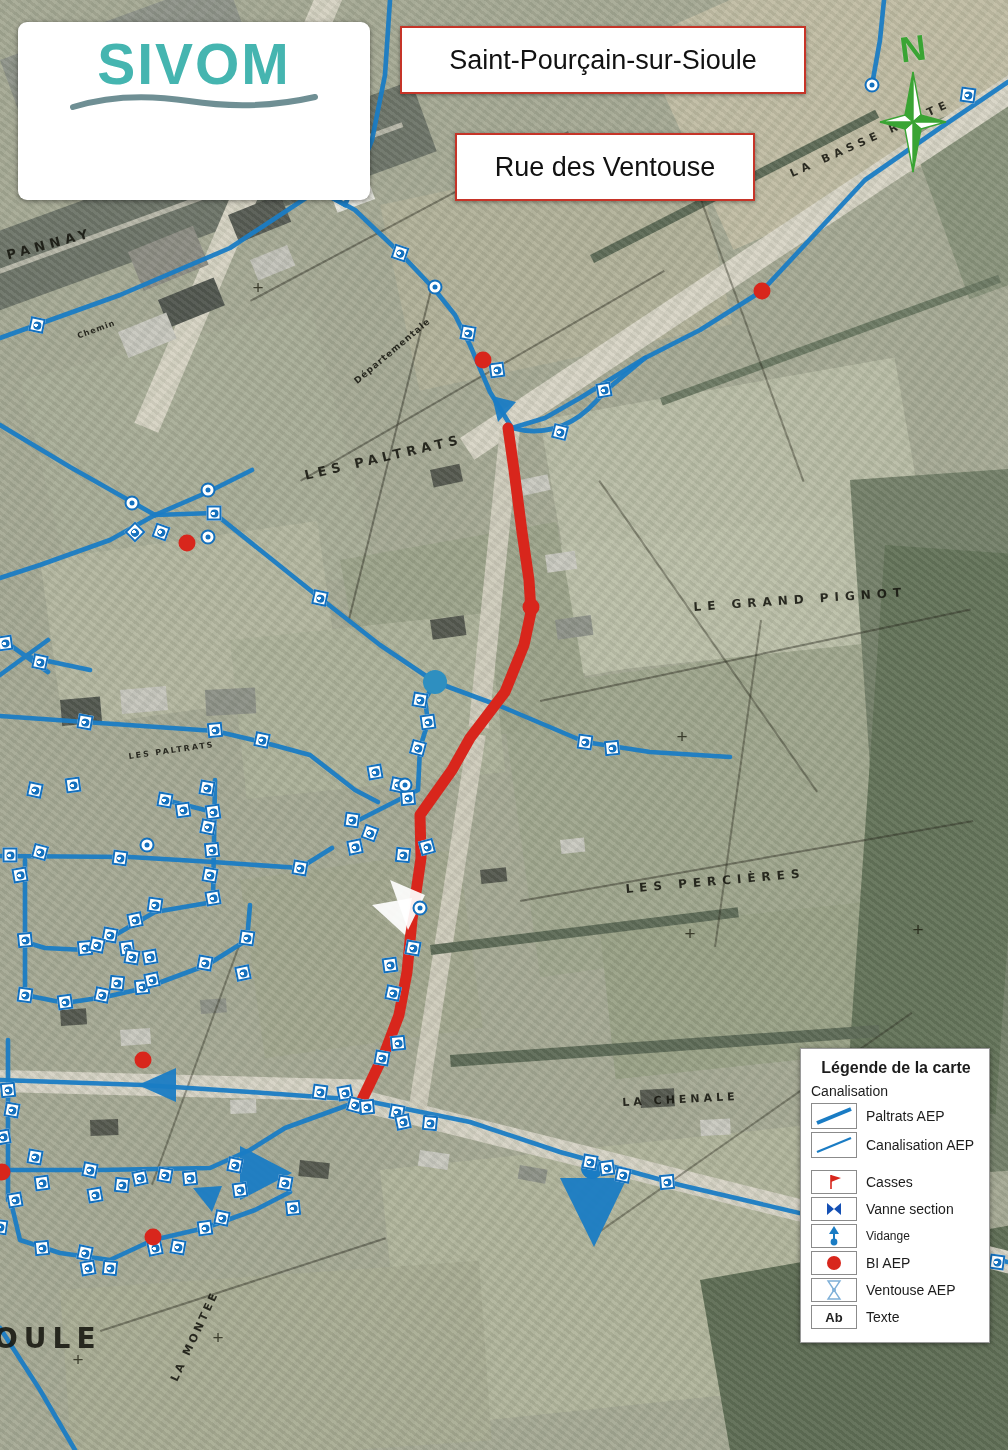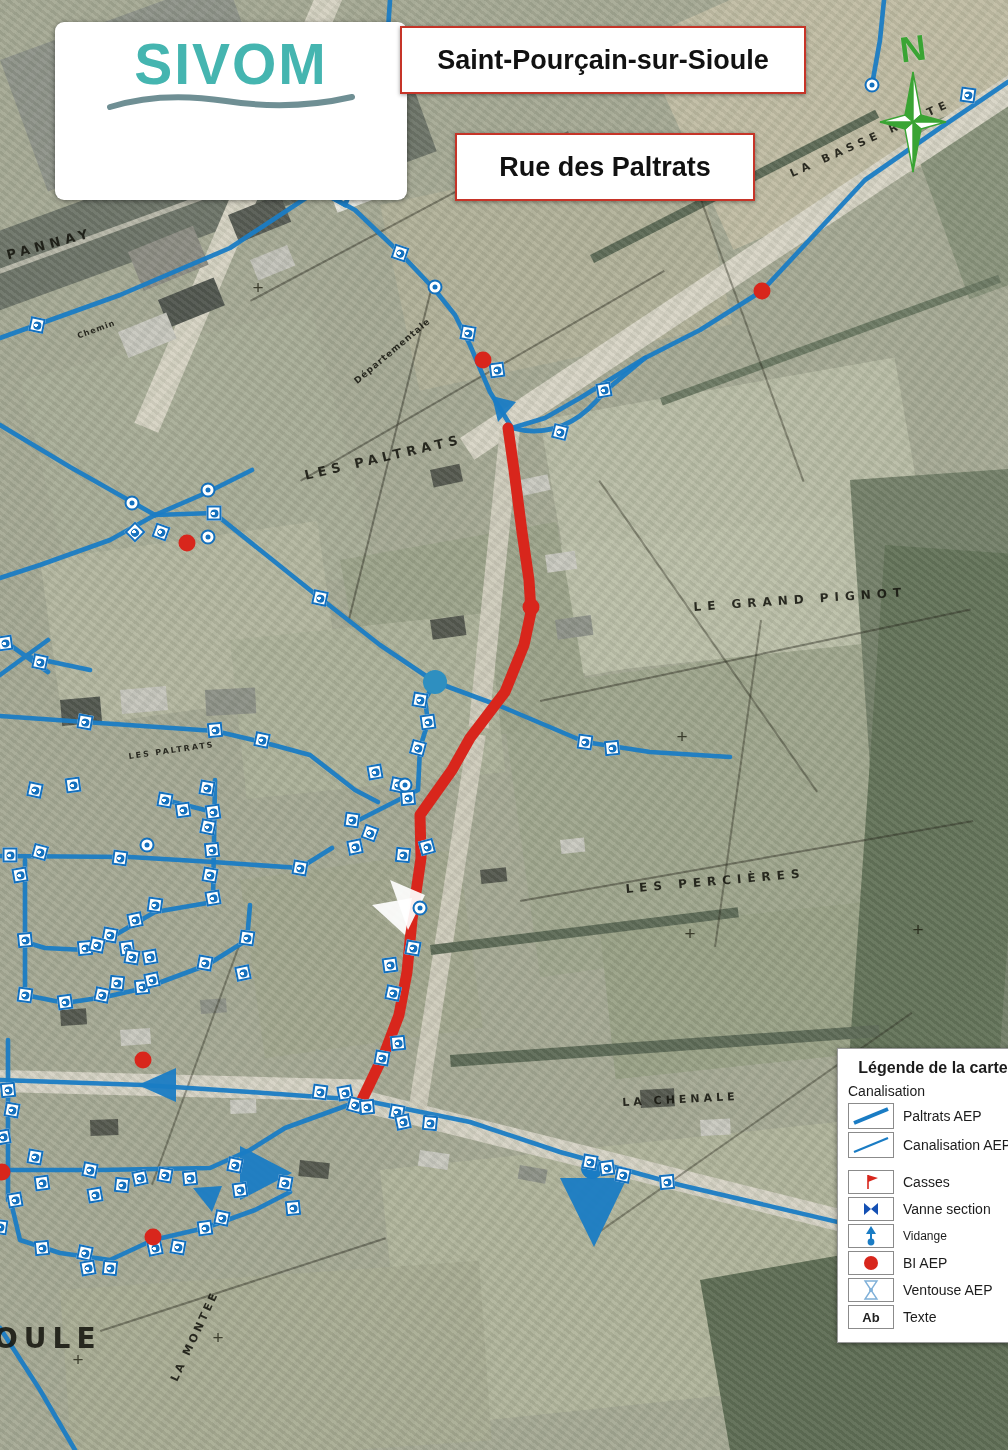--- a/index.html
+++ b/index.html
@@ -18,28 +18,28 @@
             background:radial-gradient(circle at 32% 50%, #fff 0 1.7px, var(--mb,#1470bd) 1.9px);}
   .cmark{position:absolute;width:15px;height:15px;border-radius:50%;background:#fff;
          border:2.5px solid var(--mb,#1470bd);box-sizing:border-box;display:flex;align-items:center;justify-content:center;}
   .cmark i{width:5px;height:5px;border-radius:50%;background:var(--mb,#1470bd);}
   .bi{position:absolute;width:17px;height:17px;border-radius:50%;background:var(--rd,#d8261c);}
   .vd{position:absolute;width:24px;height:24px;border-radius:50%;background:#2e8fc0;}
   .plabel{position:absolute;color:#16160f;font-family:"DejaVu Sans",sans-serif;font-weight:600;
           transform-origin:0 0;white-space:nowrap;opacity:.88;}
   .cross{position:absolute;color:rgba(25,25,12,.75);font-size:19px;font-weight:400;}
   
-  .card{position:absolute;background:#fff;box-shadow:0 1px 5px rgba(0,0,0,.45);margin-left:37px;}
+  .card{position:absolute;background:#fff;box-shadow:0 1px 5px rgba(0,0,0,.45);}
   #logo{left:18px;top:22px;width:352px;height:178px;border-radius:9px;text-align:center;z-index:10;}
   #logo .org{color:#45b5b0;font-size:57px;font-weight:bold;letter-spacing:2px;line-height:1;margin-top:14px;}
   #logo .wave{margin:-4px 0 -8px 0;}
   #logo .region{color:#8d979c;font-size:22px;text-align:right;padding-right:56px;margin-top:-6px;}
   #logo .dept{color:#545d62;font-size:21px;font-weight:bold;margin-top:10px;}
   .titlebox{position:absolute;background:#fff;border:2.5px solid #c63428;color:#111;
-            font-weight:bold;display:flex;align-items:center;justify-content:center;
+            font-weight:normal;display:flex;align-items:center;justify-content:center;
             box-shadow:0 1px 4px rgba(0,0,0,.4);z-index:10;}
   #title-town{left:400px;top:26px;width:402px;height:64px;font-size:27px;}
   #title-street{left:455px;top:133px;width:296px;height:64px;font-size:27px;}
   #scalebox{position:absolute;left:30px;top:1376px;width:166px;height:56px;background:#fff;
             border:2.5px solid #1b1b1b;display:flex;align-items:center;justify-content:center;
             font-size:27px;color:#111;z-index:10;}
   #compass{position:absolute;left:868px;top:28px;width:90px;height:170px;z-index:9;text-align:center;}
   #compass .n{color:#3aa434;font-size:36px;font-weight:bold;display:inline-block;transform:rotate(-7deg);
               text-shadow:0 0 2px rgba(255,255,255,.5);}
   
@@ -535,21 +535,21 @@
   <div id="logo" class="card">
     <div class="org">SIVOM</div>
     <div class="wave">
       <svg width="250" height="26" viewBox="0 0 250 26">
         <path d="M4 18 Q 55 2 120 12 T 246 8" fill="none" stroke="#6f8f94" stroke-width="6" stroke-linecap="round"></path>
       </svg>
     </div>
   </div>
 
   <div id="title-town" class="titlebox">Saint-Pourçain-sur-Sioule</div>
-  <div id="title-street" class="titlebox">Rue des Paltrats</div>
+  <div id="title-street" class="titlebox">Rue des Ventouse</div>
 
   <div id="compass">
     <span class="n">N</span><br>
     <svg width="70" height="104" viewBox="0 0 70 104">
       <g stroke="#3aa434" stroke-width="1.4">
         <polygon points="35,2 35,52 27,45" fill="#3aa434"></polygon>
         <polygon points="35,2 35,52 43,45" fill="#ffffff"></polygon>
         <polygon points="68,52 35,52 43,45" fill="#3aa434"></polygon>
         <polygon points="68,52 35,52 43,59" fill="#ffffff"></polygon>
         <polygon points="35,102 35,52 43,59" fill="#3aa434"></polygon>

